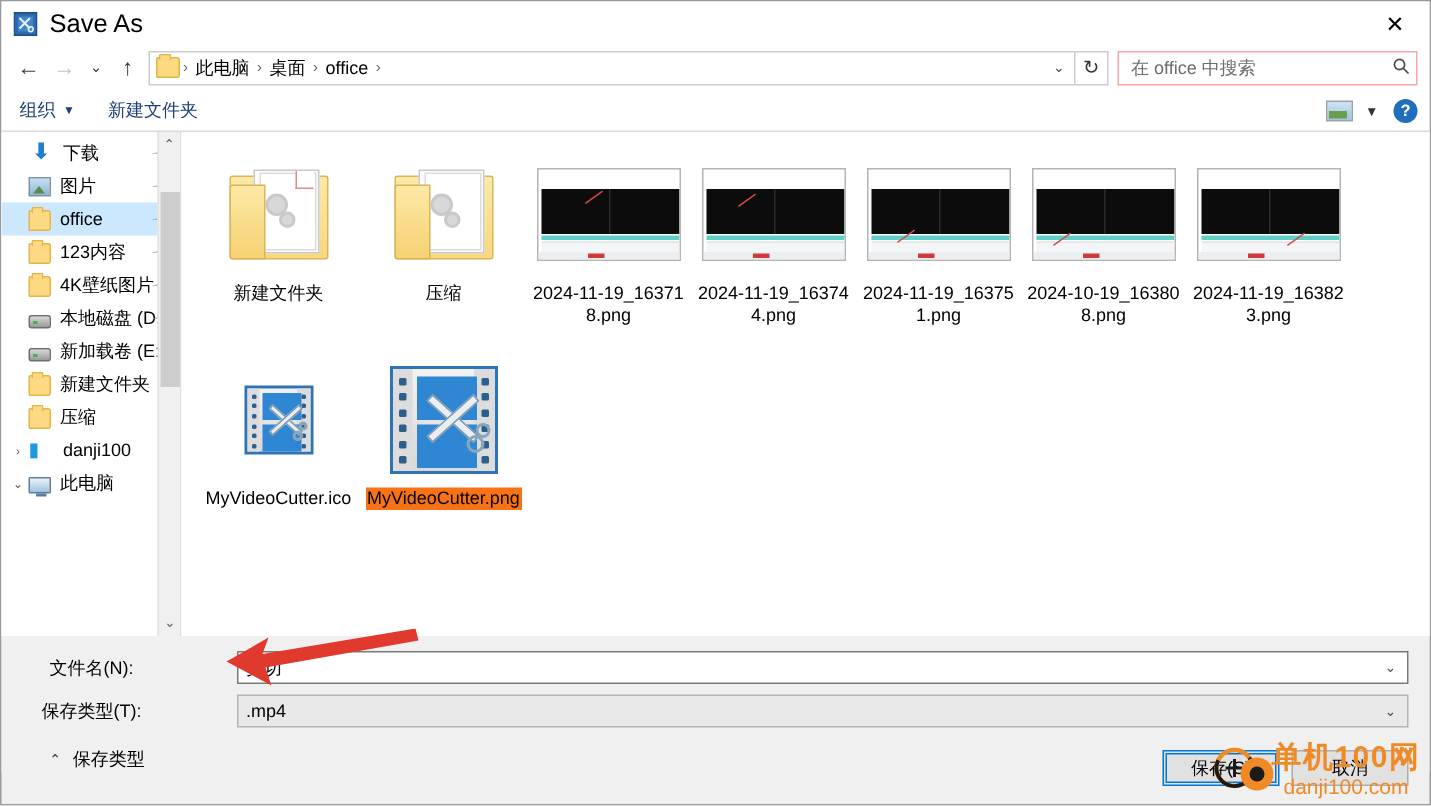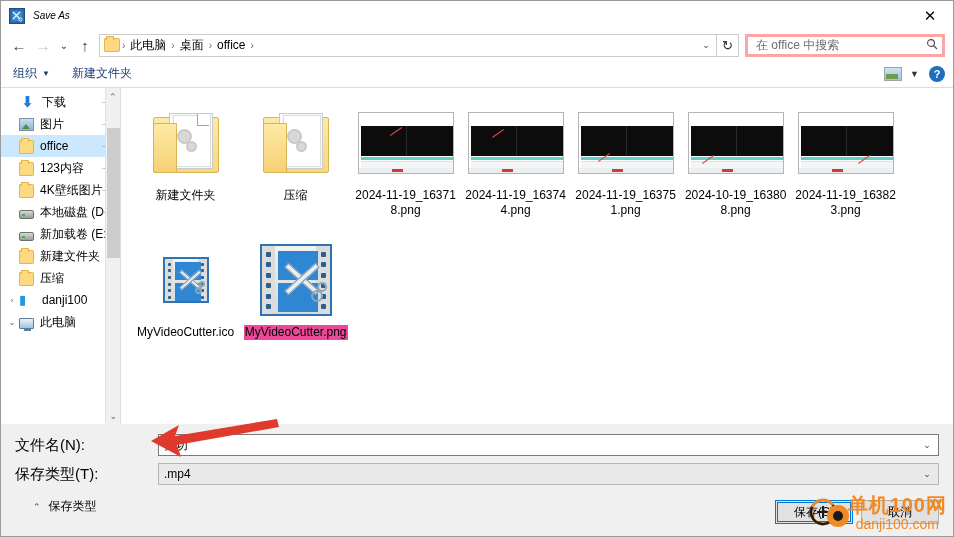--- a/index.html
+++ b/index.html
@@ -10,21 +10,21 @@
     font-size:12px; color:#000; background:#fff;
     overflow:hidden; position:relative;
   }
   .window { width:954px; height:537px; background:#f0f0f0; position:relative;
             border:1px solid #9a9a9a; }
 
   
   .titlebar { height:29px; background:#fff; display:flex; align-items:center;
               padding-left:8px; position:relative; }
   .title-icon { width:16px; height:16px; margin-right:8px; position:relative; flex:0 0 auto;}
-  .title-text { font-size:10px; color:#000;font-style:italic; }
+  .title-text { font-size:17px; color:#000; }
   .close-btn { position:absolute; right:0; top:0; width:46px; height:29px;
                display:flex; align-items:center; justify-content:center;
                font-size:15px; color:#000; }
 
   
   .addrrow { height:30px; display:flex; align-items:center; padding:0 8px 0 6px;
              background:#fff; }
   .navbtn { width:24px; height:24px; display:flex; align-items:center;
             justify-content:center; color:#3b3b3b; font-size:15px; }
   .navbtn.dim { color:#c2c2c2; }
@@ -35,21 +35,21 @@
   .crumb-folder { width:16px; height:14px; background:#fdd982; border:1px solid #e3b64a;
                   border-radius:1px 2px 2px 1px; position:relative; flex:0 0 auto; }
   .crumb-folder:after{content:'';position:absolute;left:1px;top:-3px;width:6px;height:3px;
                       background:#fdd982;border:1px solid #e3b64a;border-bottom:none;border-radius:1px 1px 0 0;}
   .crumb { padding:0 3px; font-size:12px; color:#000; white-space:nowrap; }
   .crumb-sep { color:#666; font-size:10px; padding:0 2px; }
   .crumb-spacer { flex:1 1 auto; }
   .crumb-caret { width:16px; text-align:center; color:#444; font-size:9px; }
   .refresh { width:22px; height:23px; display:flex; align-items:center; justify-content:center;
              border:1px solid #cccccc; border-left:none; color:#333; font-size:13px; }
-  .searchbox { width:200px; height:23px; border:3px solid #fca5a5; background:#fff;
+  .searchbox { width:200px; height:23px; border:1px solid #fca5a5; background:#fff;
                display:flex; align-items:center; padding:0 4px 0 8px; margin-left:6px; }
   .searchbox .ph { flex:1 1 auto; color:#6d6d6d; font-size:12px; }
   .searchicon { color:#555; font-size:12px; }
 
   
   .toolbar { height:28px; display:flex; align-items:center; background:#fff;
              padding:0 8px 0 12px; border-bottom:1px solid #dcdcdc; }
   .tb-item { color:#1b3f73; font-size:12px; margin-right:22px; display:flex;
              align-items:center; gap:5px; }
   .tb-caret { font-size:8px; color:#1b3f73; }
@@ -110,21 +110,21 @@
 
   .filearea { flex:1 1 auto; background:#fff; position:relative; padding:10px 0 0 10px; }
   .filegrid { display:flex; flex-wrap:wrap; }
   .fileitem { width:110px; height:137px; display:flex; flex-direction:column;
               align-items:center; padding-top:6px; }
   .fileitem.sel .thumbwrap { outline:none; }
   .thumbwrap { height:78px; display:flex; align-items:center; justify-content:center;
                position:relative; }
   .fname { margin-top:6px; font-size:12px; line-height:15px; text-align:center;
            color:#000; width:104px; word-break:break-all; }
-  .fileitem.sel .fname { background:#ec4899; }
+  .fileitem.sel .fname { background:#f97316; }
 
   
   .bigfolder { width:66px; height:60px; position:relative; }
   .bf-back { position:absolute; left:0; top:4px; width:66px; height:56px;
              background:linear-gradient(#fce9a8,#f7d87c); border:1px solid #d9b557;
              border-radius:2px; }
   .bf-sheet { position:absolute; left:16px; top:0px; width:44px; height:56px;
               background:#fbfbfb; border:1px solid #c9c9c9; }
   .bf-sheet2{ position:absolute; left:20px; top:2px; width:38px; height:52px;
               background:#fff; border:1px solid #dcdcdc; }
@@ -165,21 +165,21 @@
   .film .sc1 { position:absolute; background:#e8eef2; border:1px solid #7d98ad;
                transform:rotate(42deg); }
   .film .sc2 { position:absolute; background:#e8eef2; border:1px solid #7d98ad;
                transform:rotate(-42deg); }
   .film .ring { position:absolute; border:2px solid #8aa6ba; border-radius:50%;
                 background:transparent; }
 
   
   .form { height:auto; background:#f0f0f0; padding:10px 14px 0 14px; }
   .formrow { display:flex; align-items:center; margin-bottom:7px; }
-  .flabel { width:112px; text-align:left; padding-right:20px; font-size:15px; color:#000; }
+  .flabel { width:112px; text-align:center; padding-right:20px; font-size:12px; color:#000; }
   .finput { flex:1 1 auto; height:22px; background:#fff; border:1px solid #7a7a7a;
             display:flex; align-items:center; padding:0 2px 0 5px; font-size:12px;margin-left:31px; }
   .finput.ro { background:#e9e9e9; border:1px solid #b5b5b5; }
   .fval { flex:1 1 auto; }
   .fcaret { width:18px; text-align:center; font-size:9px; color:#444; }
   .hiderow { display:flex; align-items:center; padding:6px 0 0 18px; }
   .hide-caret { font-size:9px; color:#333; margin-right:8px; }
   .hide-label { font-size:12px; color:#000; }
 
   .btnrow { position:absolute; right:14px; bottom:12px; display:flex; gap:8px; }

